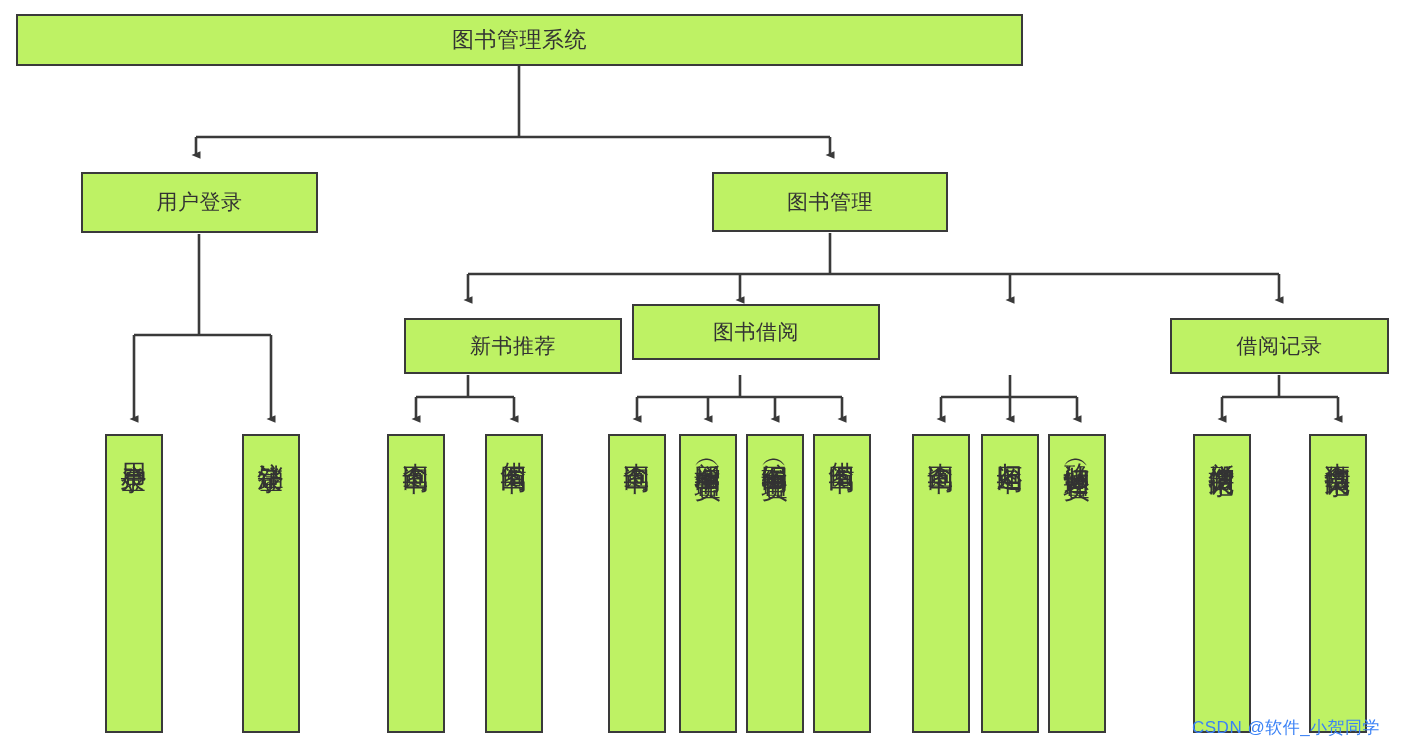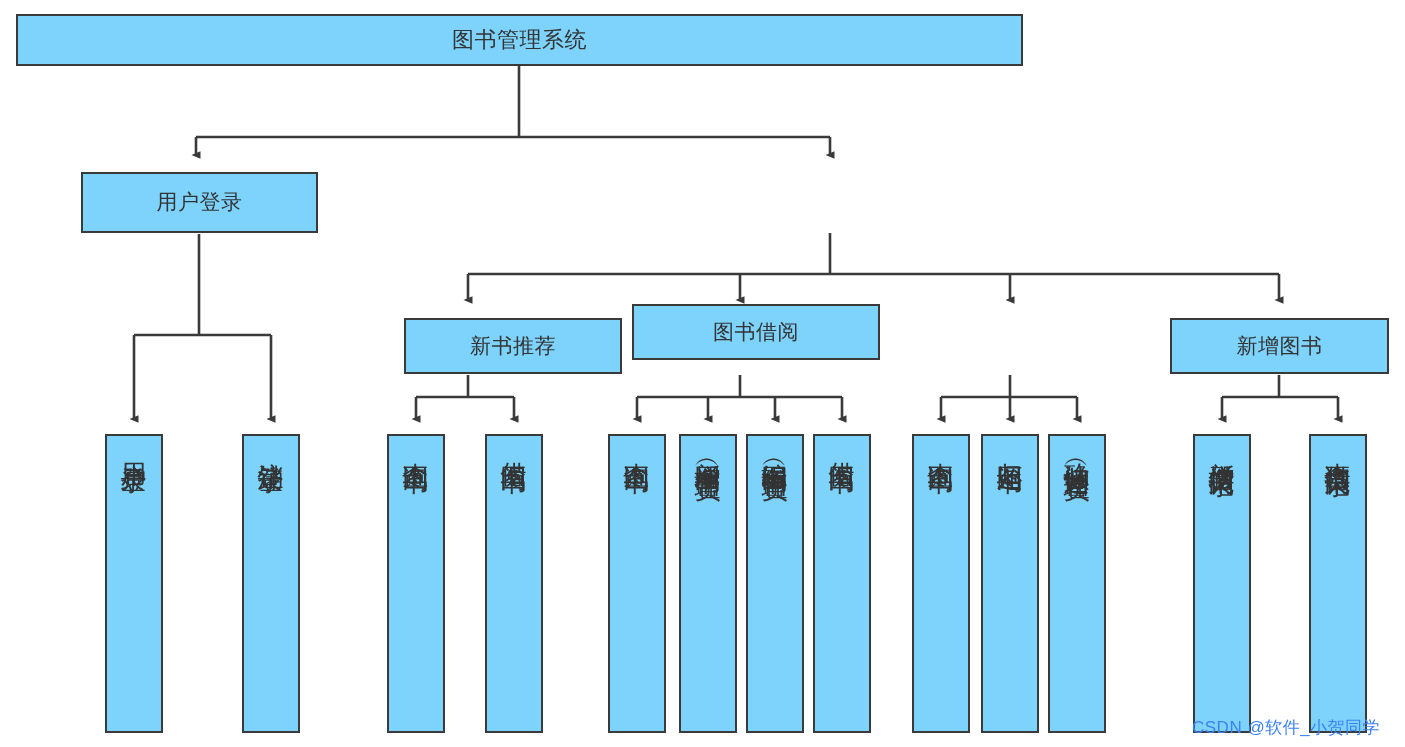--- a/index.html
+++ b/index.html
@@ -22,21 +22,21 @@
     position: absolute;
     left: 0;
     top: 0;
     width: 1405px;
     height: 747px;
     pointer-events: none;
   }
   .node {
     position: absolute;
     box-sizing: border-box;
-    background: #7dd3fc;
+    background: #bef264;
     border: 2px solid #3a3a3a;
     display: flex;
     align-items: center;
     justify-content: center;
     color: #333333;
   }
   .node-label {
     display: block;
     text-align: center;
     line-height: 1.05;
@@ -143,32 +143,35 @@
   </svg>
 
   <div class="node h root" style="left:16px; top:14px; width:1007px; height:52px;">
     <span class="node-label">图书管理系统</span>
   </div>
 
   <div class="node h" style="left:81px; top:172px; width:237px; height:61px;">
     <span class="node-label">用户登录</span>
   </div>
 
+  <div class="node h" style="left:712px; top:172px; width:236px; height:60px;">
+    <span class="node-label">图书管理</span>
+  </div>
 
   <div class="node h" style="left:360px; top:318px; width:218px; height:56px;margin-left:44px;">
     <span class="node-label">新书推荐</span>
   </div>
 
   <div class="node h" style="left:632px; top:304px; width:248px; height:56px;">
     <span class="node-label">图书借阅</span>
   </div>
 
 
   <div class="node h" style="left:1170px; top:318px; width:219px; height:56px;">
-    <span class="node-label">新增图书</span>
+    <span class="node-label">借阅记录</span>
   </div>
 
   <div class="node v" style="left:105px; top:434px; width:58px; height:299px;">
     <span class="node-label">用户登录</span>
   </div>
 
   <div class="node v" style="left:242px; top:434px; width:58px; height:299px;">
     <span class="node-label">注销登录</span>
   </div>
 

